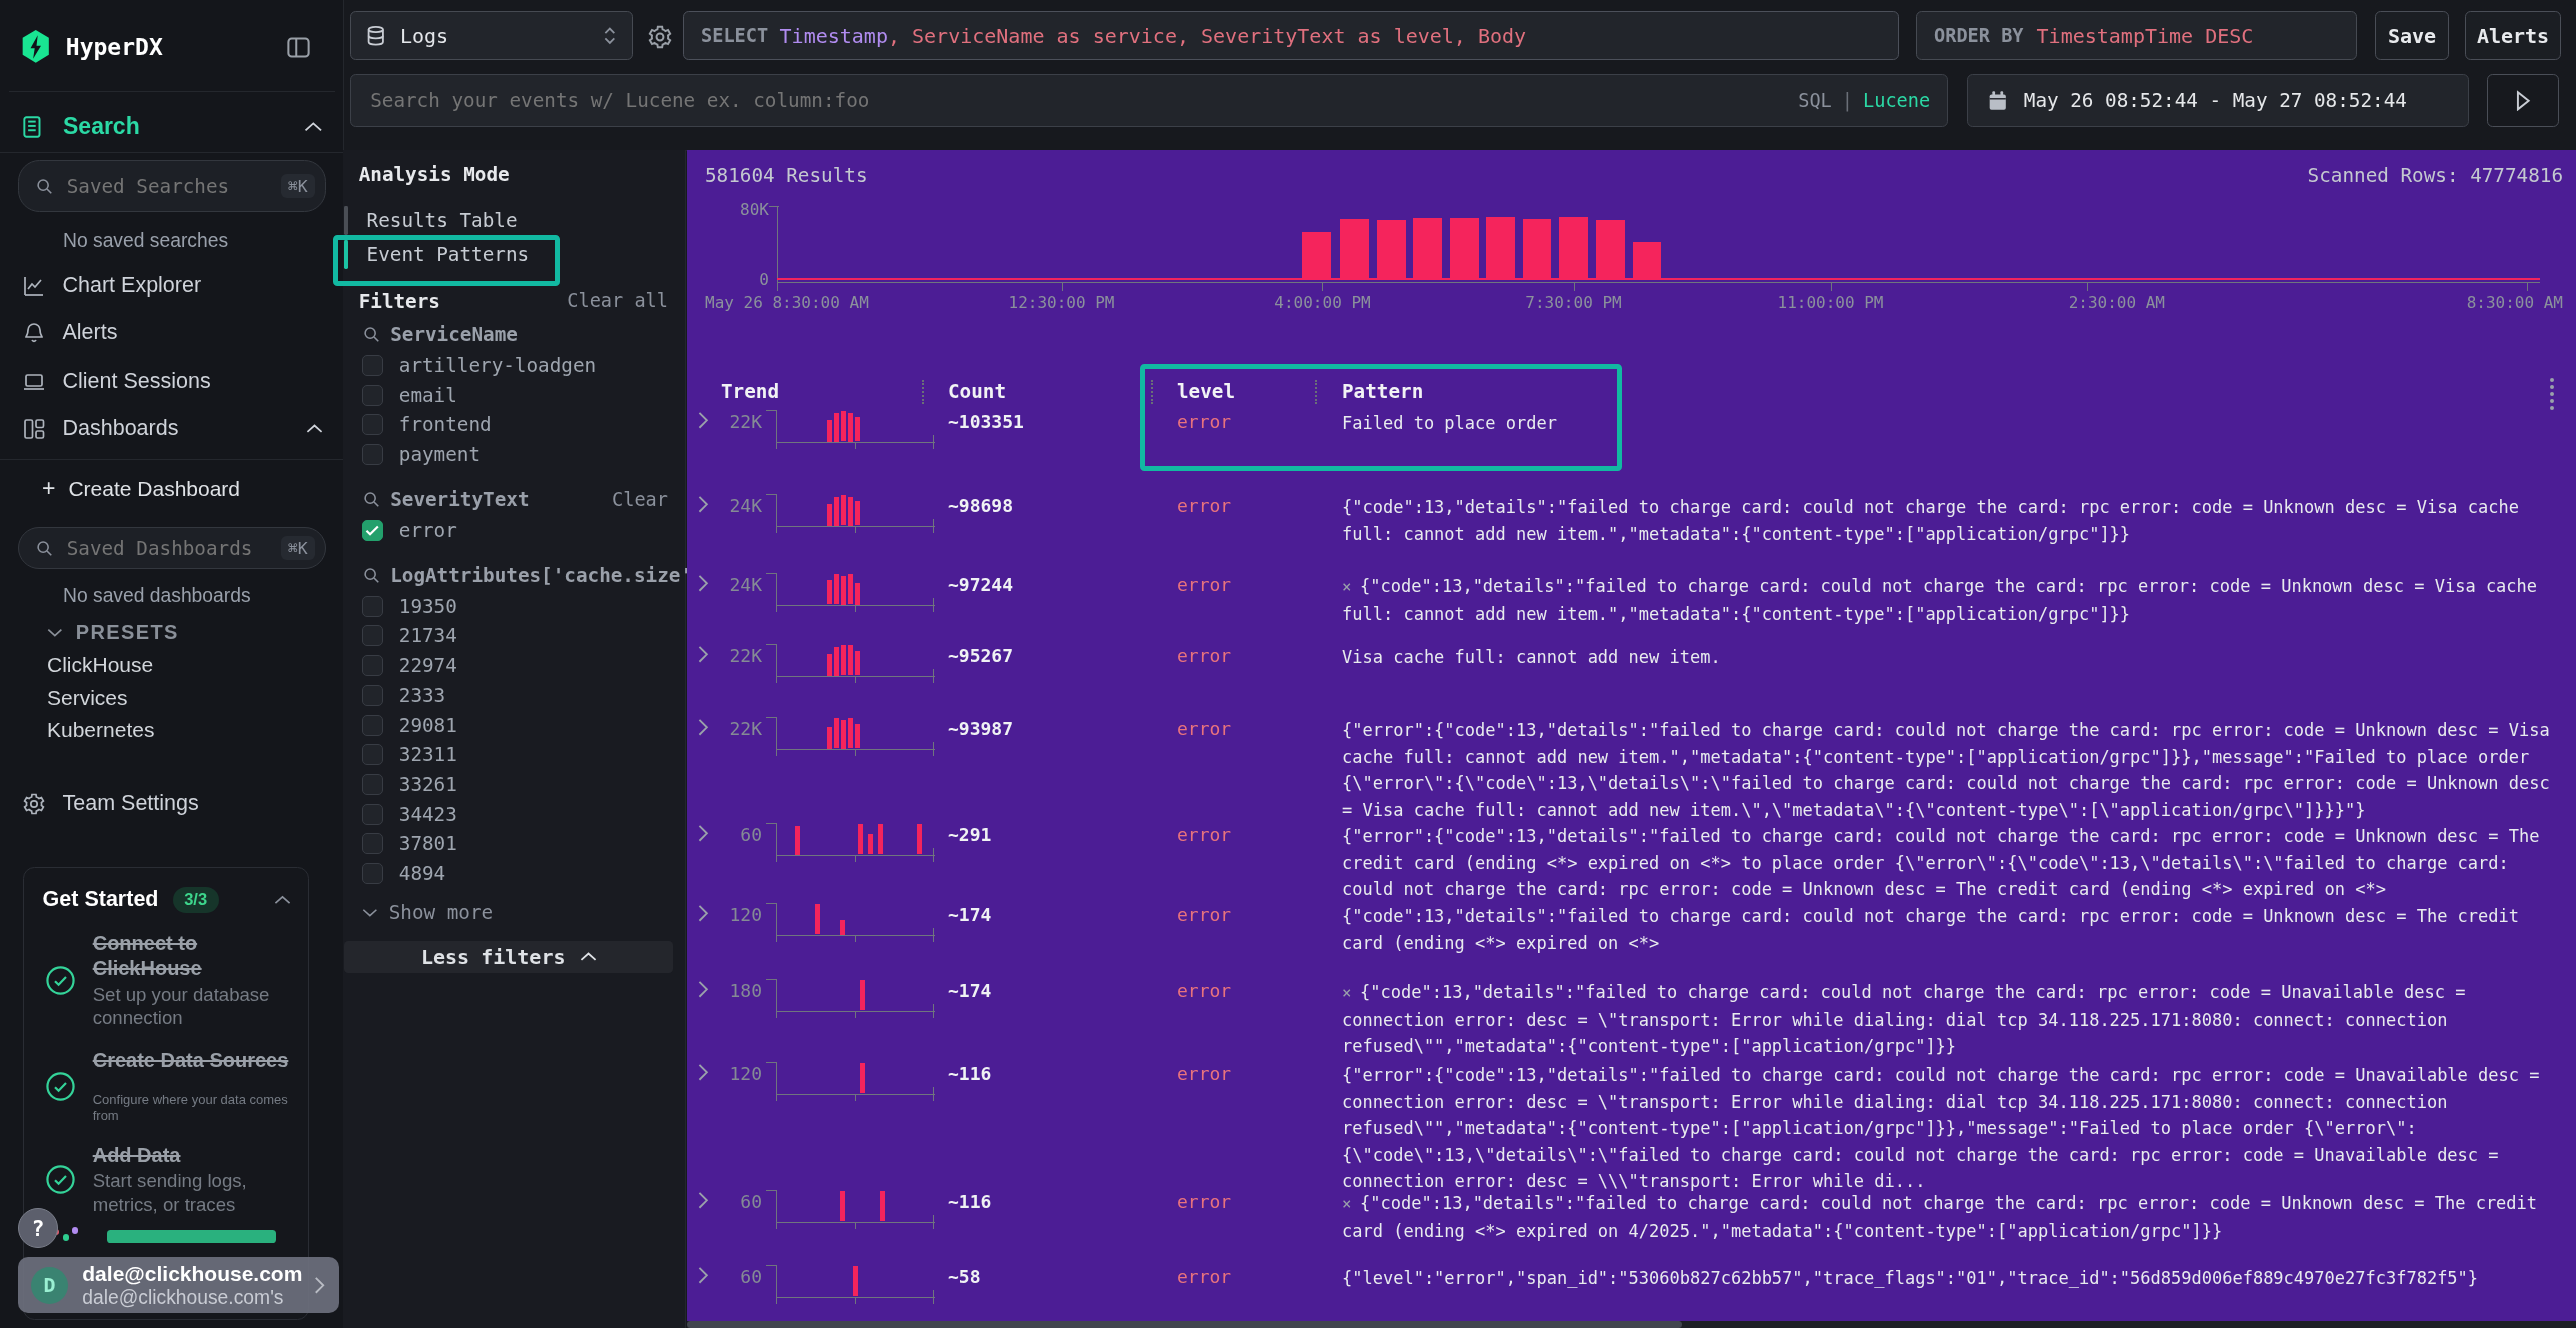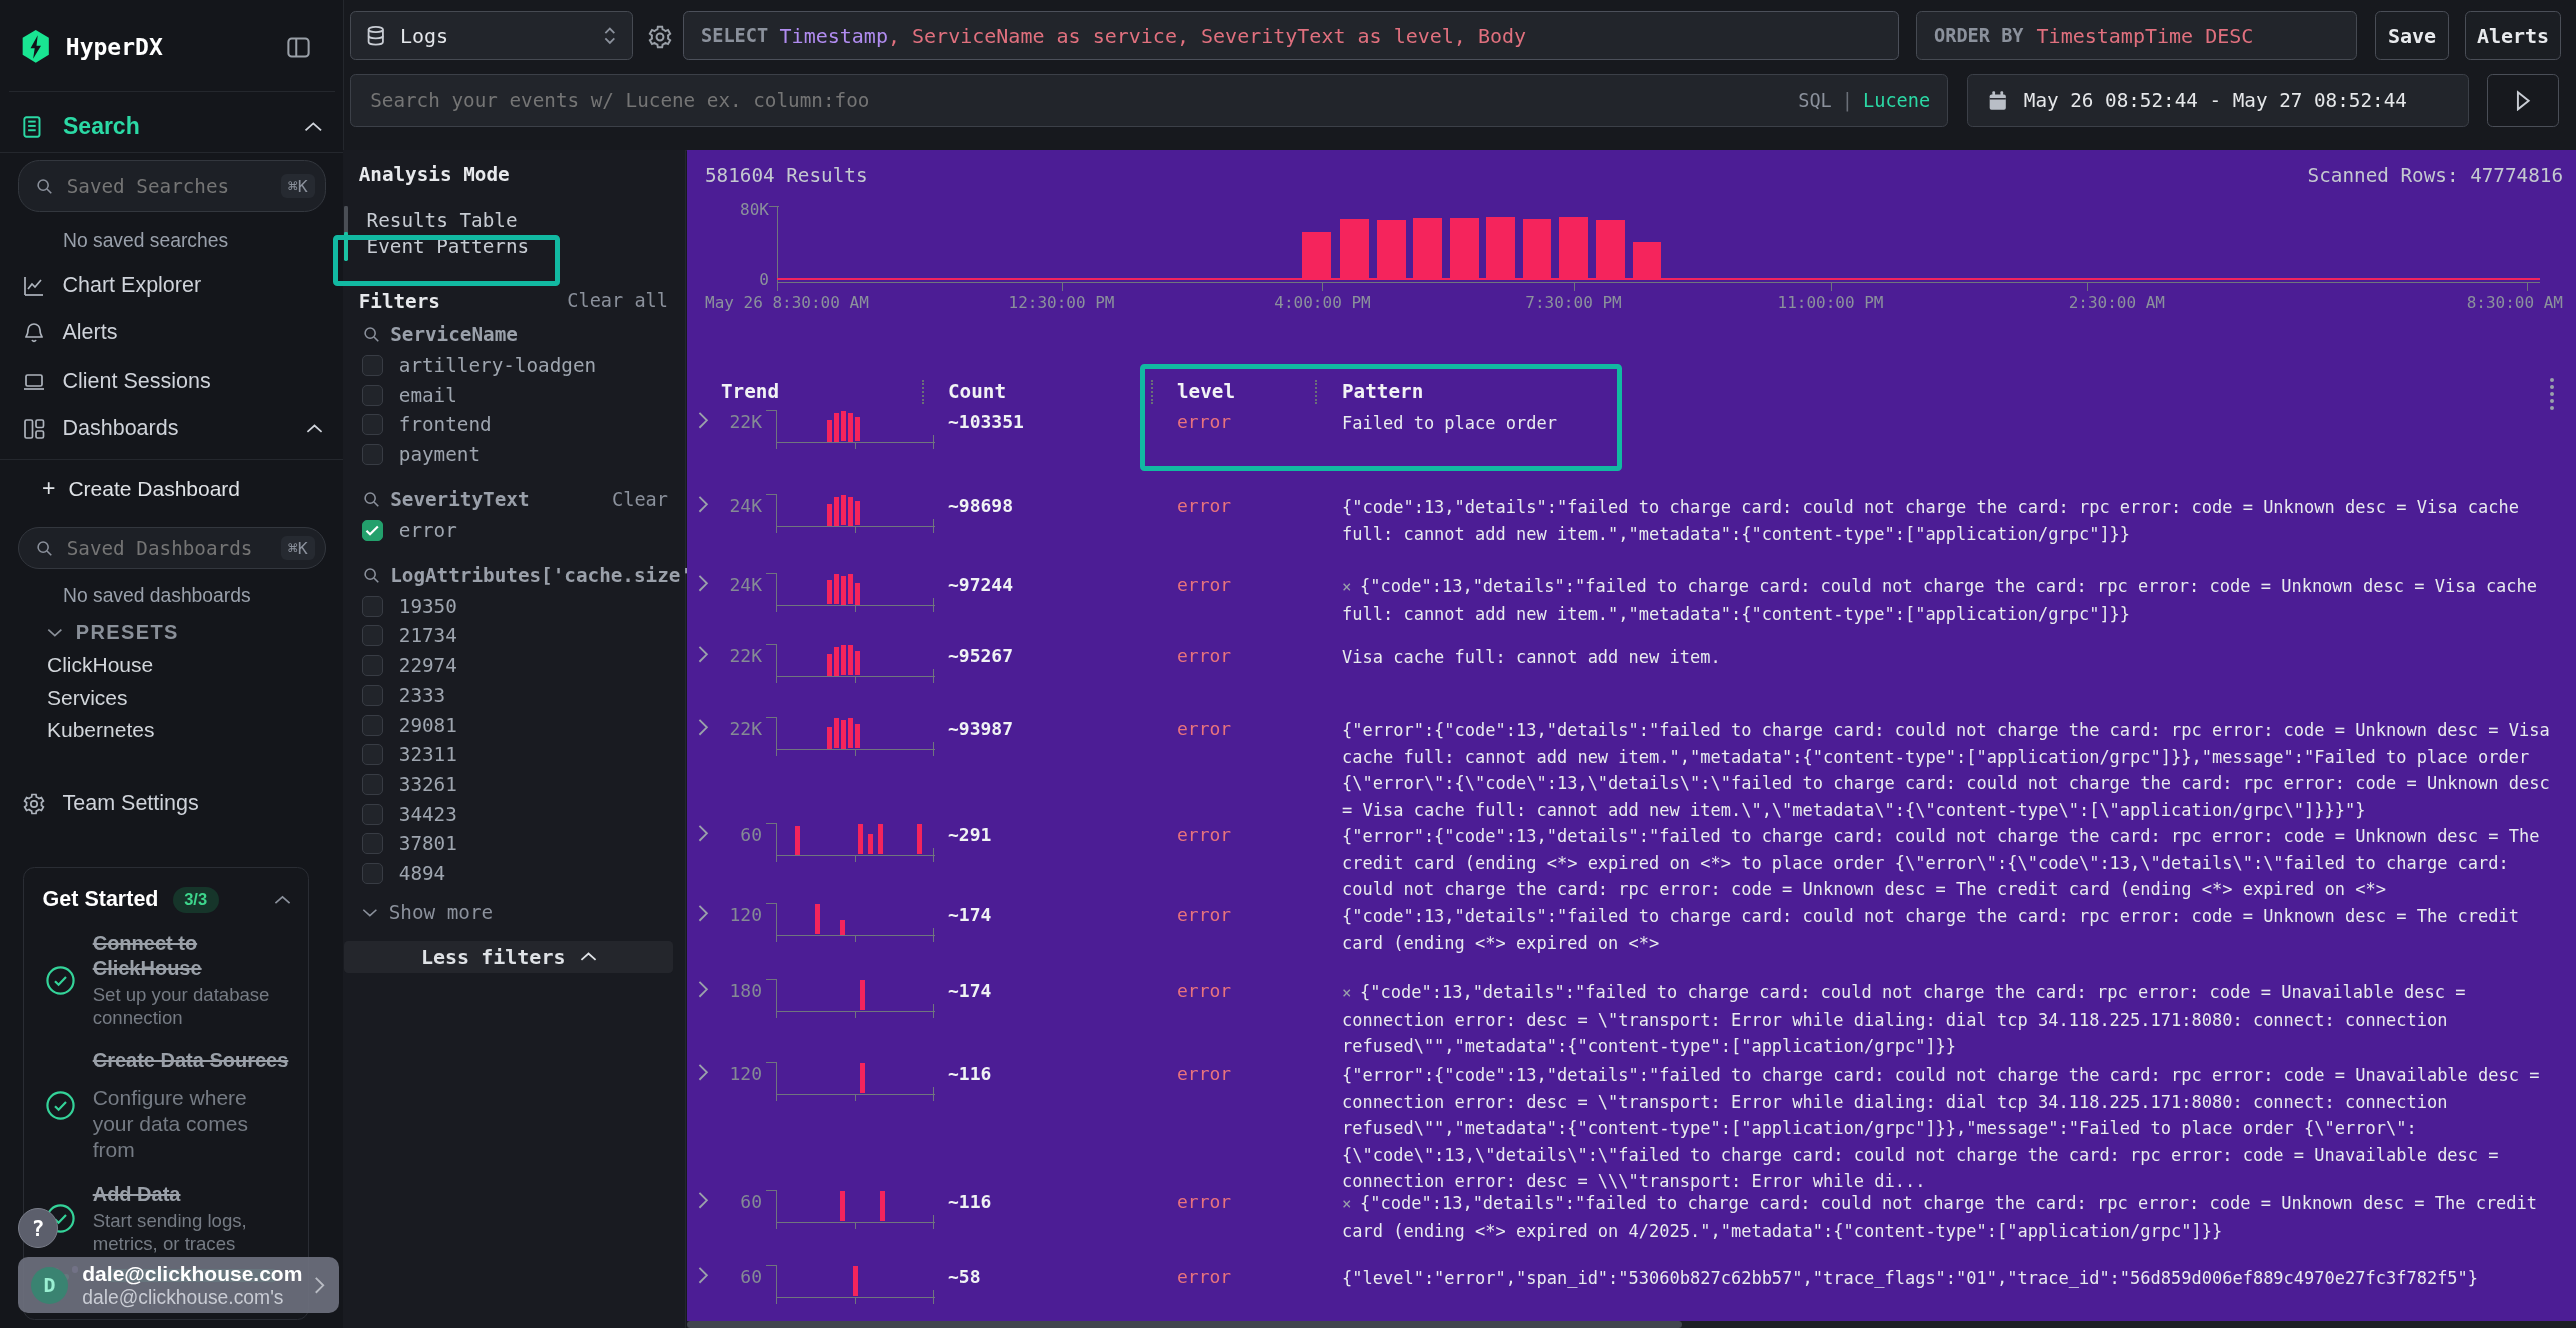--- a/index.html
+++ b/index.html
@@ -264,21 +264,21 @@
           </div>
           <div style="display: flex; gap: 15.7px; margin: 18.6px 17px 0px 20px;">
             <span class="icon" style="flex: 0 0 auto; align-self: center;">
               <svg width="33" height="33" viewBox="0 0 24 24" fill="none" stroke="#34d399" stroke-width="1.6">
                 <circle cx="12" cy="12" r="9.5"></circle>
                 <path d="M8 12.5l2.6 2.6L16 9.5"></path>
               </svg>
             </span>
             <span style="display: flex; flex-direction: column; width: 204px;">
               <span class="sans strike" style="color: rgb(154, 160, 168); font-weight: bold; font-size: 20px; line-height: 1.25;">Create Data Sources</span>
-              <span class="sans" style="color: rgb(117, 123, 132); font-size: 21px; line-height: 1.25; margin-top: 12px;">Configure where your data comes from</span>
+              <span class="sans" style="color: rgb(117, 123, 132); font-size: 13px; line-height: 1.25; margin-top: 19px;">Configure where your data comes from</span>
             </span>
           </div>
           <div style="display: flex; gap: 15.7px; margin: 18.6px 17px 0px 20px;">
             <span class="icon" style="flex: 0 0 auto; align-self: center;">
               <svg width="33" height="33" viewBox="0 0 24 24" fill="none" stroke="#34d399" stroke-width="1.6">
                 <circle cx="12" cy="12" r="9.5"></circle>
                 <path d="M8 12.5l2.6 2.6L16 9.5"></path>
               </svg>
             </span>
             <span style="display: flex; flex-direction: column; width: 204px;">
@@ -311,21 +311,21 @@
     </div>
   </div>
 
   <div class="abs panel">
     <div class="abs" style="left:15.7px;top:13px;color:#e7e9ec;font-weight:bold;font-size:19.3px;">Analysis Mode</div>
     <div id="mode-list">
         <div class="abs" style="left: 1.4px; top: 54px; width: 315px; height: 33px; display: flex; align-items: center; gap: 18.6px; cursor: pointer;">
           <span style="width: 3.6px; height: 29px; border-radius: 1.4px; background: rgb(74, 78, 85);"></span>
           <span class="mono" style="color: rgb(199, 204, 211); font-size: 19.3px;">Results Table</span>
         </div>
-        <div class="abs" style="left: 1.4px; top: 80px; width: 315px; height: 33px; display: flex; align-items: center; gap: 18.6px; cursor: pointer;">
+        <div class="abs" style="left: 1.4px; top: 88px; width: 315px; height: 33px; display: flex; align-items: center; gap: 18.6px; cursor: pointer;">
           <span style="width: 3.6px; height: 29px; border-radius: 1.4px; background: rgb(28, 195, 164);"></span>
           <span class="mono" style="color: rgb(199, 204, 211); font-size: 19.3px;">Event Patterns</span>
         </div>
       </div>
     <div class="abs" style="left:15.7px;top:140px;color:#e7e9ec;font-weight:bold;font-size:19.3px;">Filters</div>
     <div class="abs" style="right:17px;top:140px;color:#8b919c;font-size:18.6px;cursor:pointer;">Clear all</div>
     <div id="filter-groups">
         <div class="abs grouphdr" style="left: 18.6px; top: 173px; right: 17px;">
           <span class="icon">
             <svg width="18.6" height="18.6" viewBox="0 0 24 24" fill="none" stroke="#8b919c" stroke-width="2">

